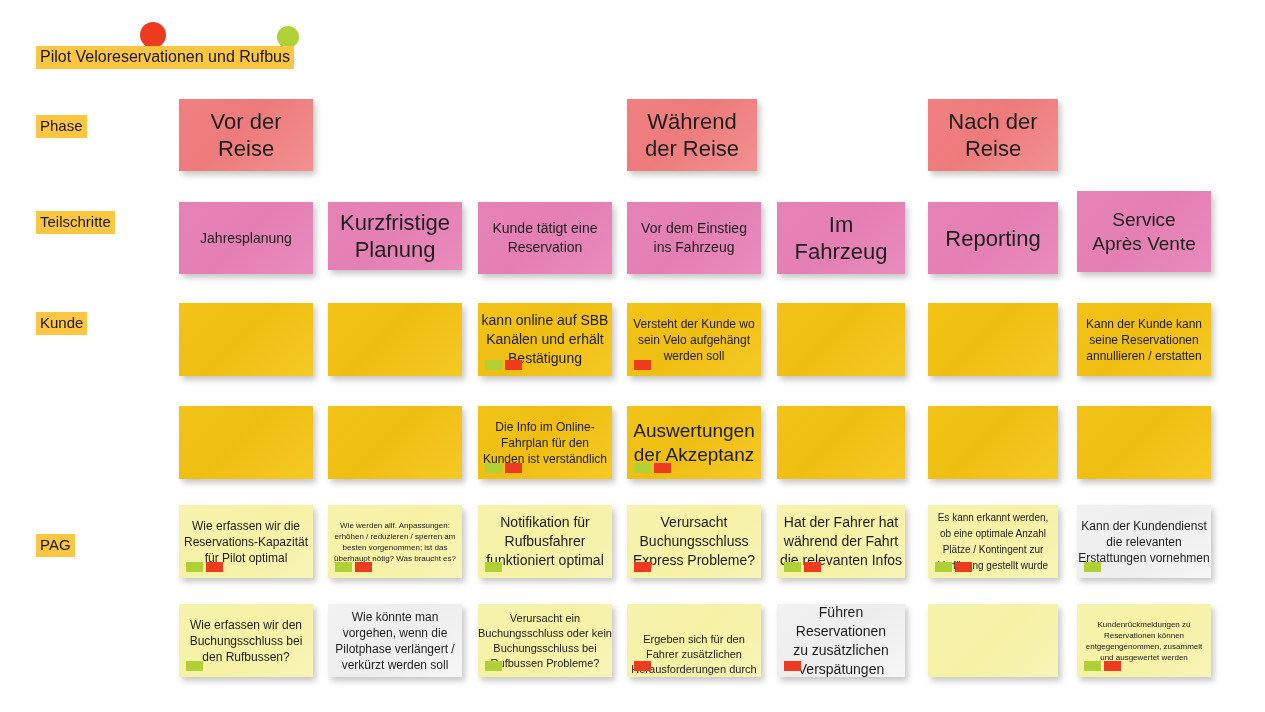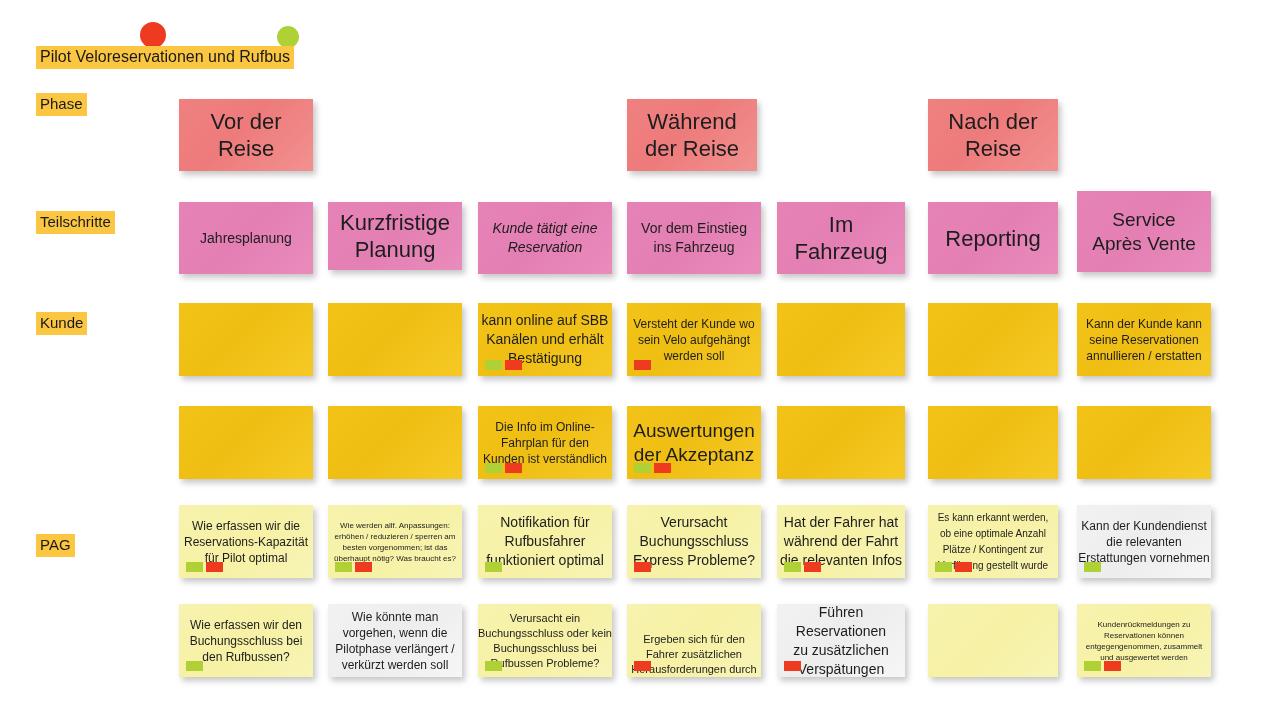--- a/index.html
+++ b/index.html
@@ -103,21 +103,21 @@
 </head>
 <body>
 
 <div id="board">
 
   <div class="dot" style="left:140px; top:22px; width:26px; height:26px; background:#EE3A1E;"></div>
   <div class="dot" style="left:277px; top:26px; width:22px; height:22px; background:#AFD136;"></div>
 
   <div class="hl title" style="left:36px; top:46px;">Pilot Veloreservationen und Rufbus</div>
 
-  <div class="hl" style="left:36px; top:93px;">Phase</div>
+  <div class="hl" style="left:36px; top:115px;">Phase</div>
   <div class="hl" style="left:36px; top:211px;">Teilschritte</div>
   <div class="hl" style="left:36px; top:312px;">Kunde</div>
   <div class="hl" style="left:36px; top:534px;">PAG</div>
 
   <div class="note phase" style="left:179px; top:99px; width:134px; height:72px;">
     <div class="txt fs-xl">Vor der
 Reise</div>
   </div>
   <div class="note phase" style="left:627px; top:99px; width:130px; height:72px;">
     <div class="txt fs-xl">Während
@@ -128,21 +128,21 @@
 Reise</div>
   </div>
 
   <div class="note step" style="left:179px; top:202px; width:134px; height:72px;">
     <div class="txt fs-md">Jahresplanung</div>
   </div>
   <div class="note step" style="left:328px; top:202px; width:134px; height:68px;">
     <div class="txt fs-xl">Kurzfristige
 Planung</div>
   </div>
-  <div class="note step" style="left:478px; top:202px; width:134px; height:72px;font-style:italic;">
+  <div class="note step" style="left:478px; top:202px; width:134px; height:72px;">
     <div class="txt fs-md">Kunde tätigt eine
 Reservation</div>
   </div>
   <div class="note step" style="left:627px; top:202px; width:134px; height:72px;">
     <div class="txt fs-md">Vor dem Einstieg
 ins Fahrzeug</div>
   </div>
   <div class="note step" style="left:777px; top:202px; width:128px; height:72px;">
     <div class="txt fs-xl">Im
 Fahrzeug</div>

